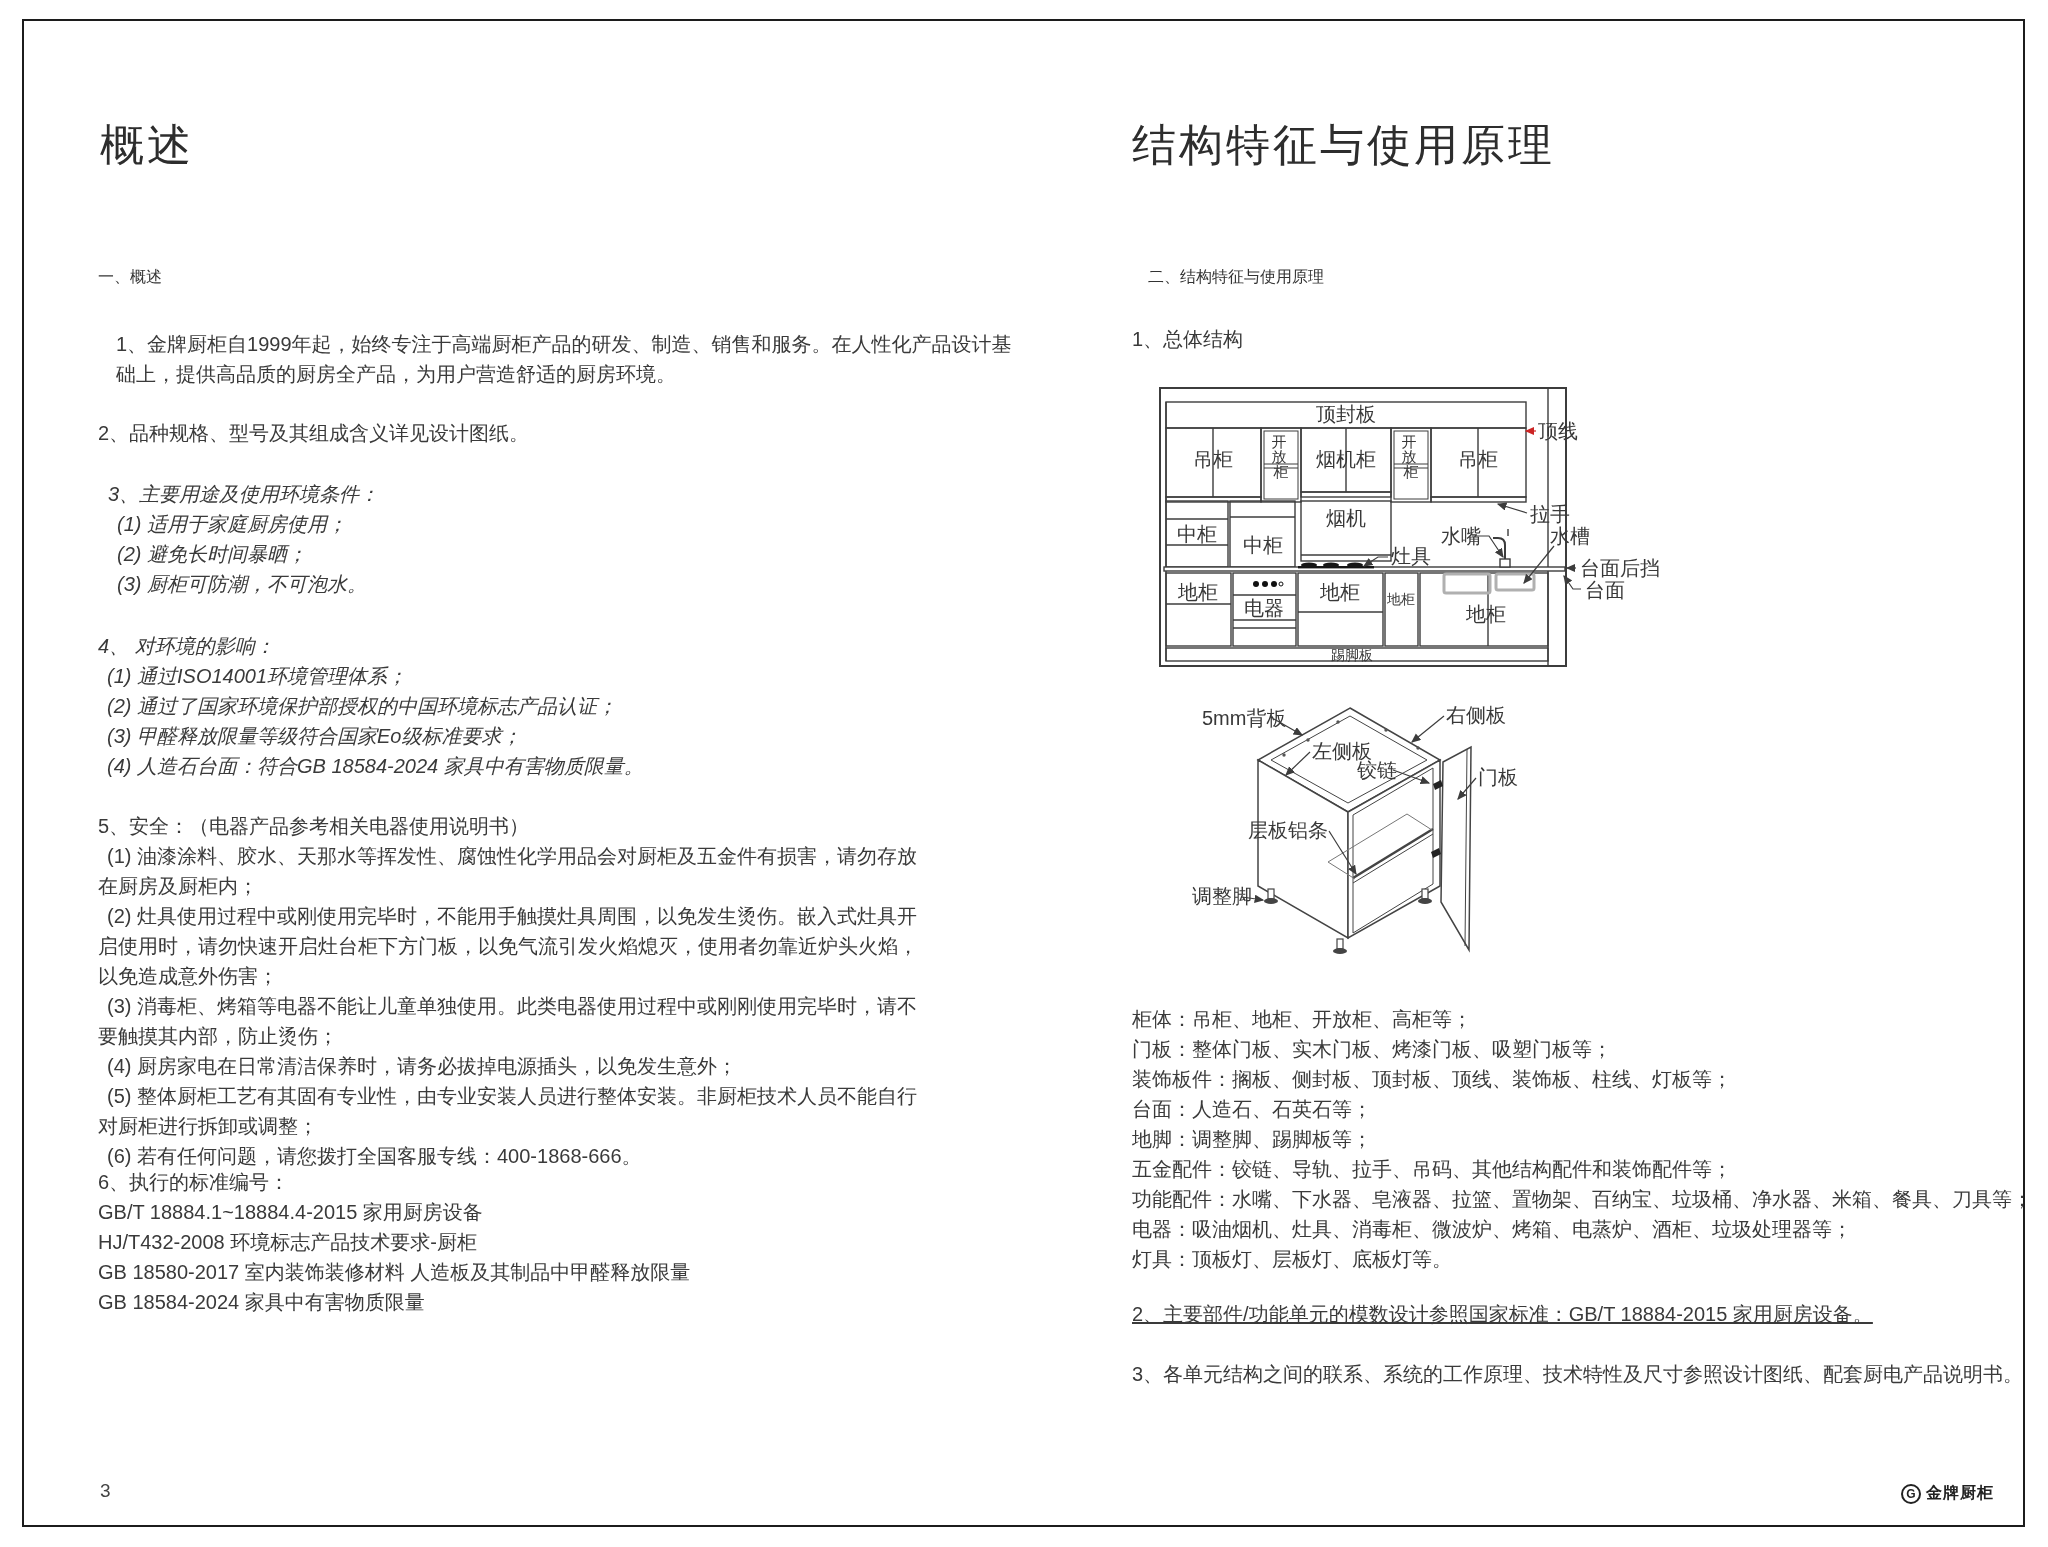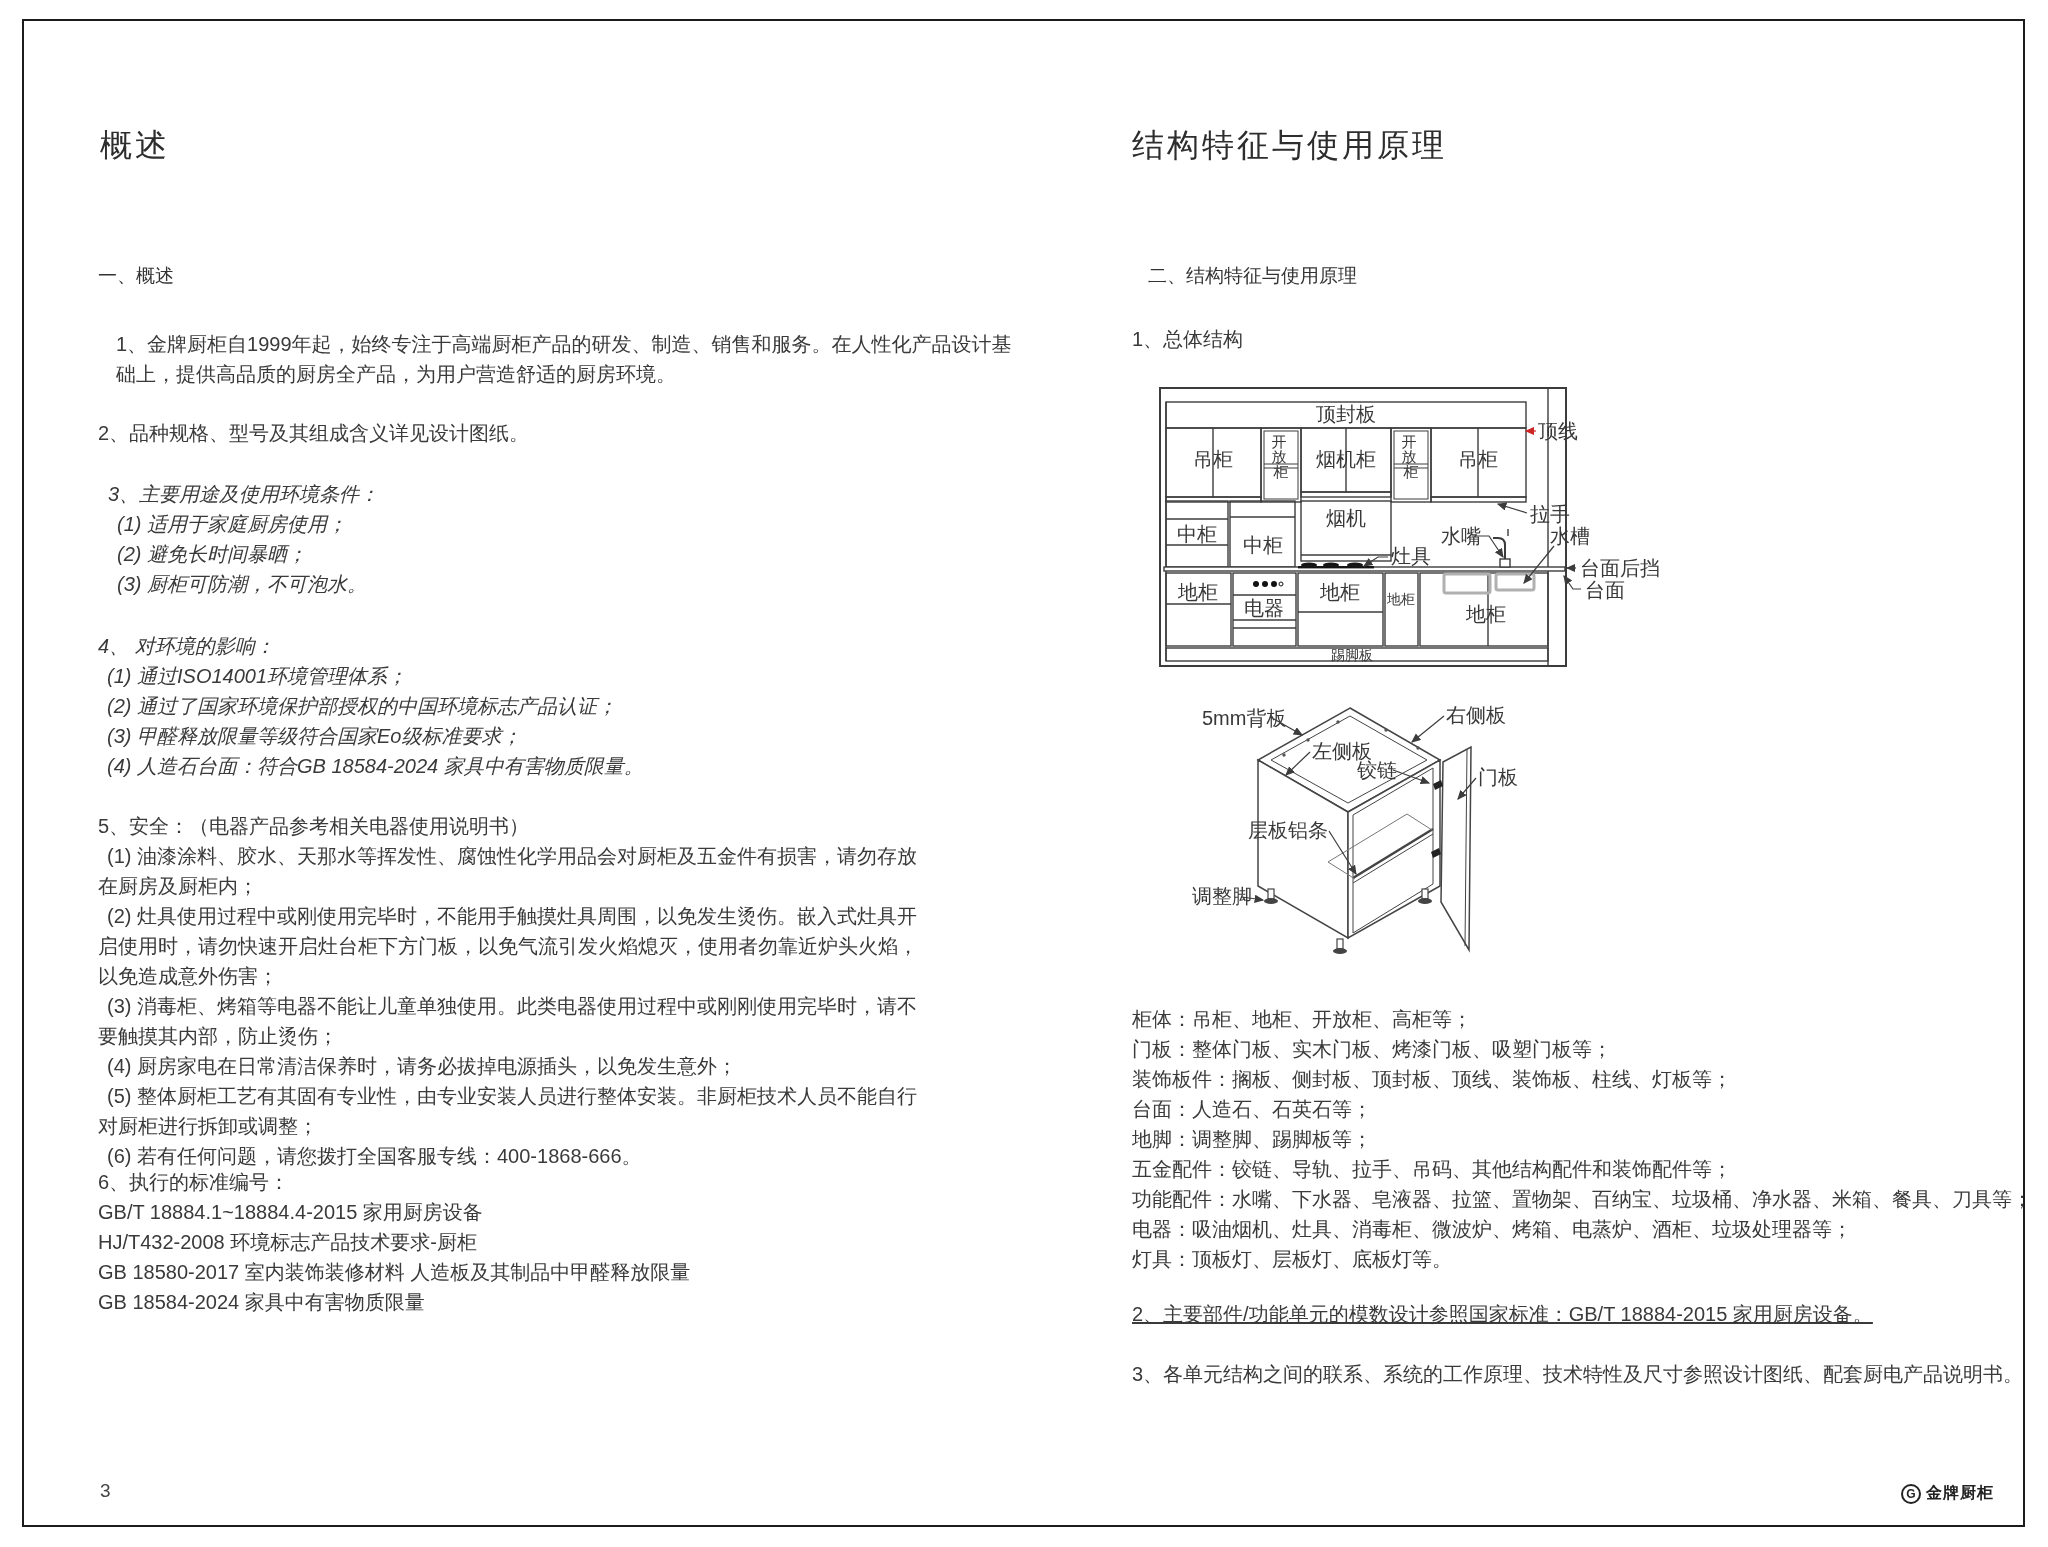--- a/index.html
+++ b/index.html
@@ -1,22 +1,22 @@
 <!DOCTYPE html>
 <html><head>
 <meta charset="utf-8">
 <style>
   html,body{margin:0;padding:0;background:#fff;}
   .page{position:relative;width:2048px;height:1547px;background:#fff;overflow:hidden;
         font-family:"Liberation Sans","DejaVu Sans",sans-serif;color:#3a3a3a;}
   .pborder{position:absolute;left:22px;top:19px;width:2003px;height:1508px;
            border:2px solid #1c1c1c;box-sizing:border-box;}
   .abs{position:absolute;}
-  .bigtitle{font-size:32px;line-height:46px;color:#2d2d2d;letter-spacing:3px;white-space:nowrap;}
-  .h2{font-size:19px;line-height:26px;color:#333;white-space:nowrap;font-family:Liberation Mono, monospace;}
+  .bigtitle{font-size:44px;line-height:46px;color:#2d2d2d;letter-spacing:3px;white-space:nowrap;}
+  .h2{font-size:16px;line-height:26px;color:#333;white-space:nowrap;}
   .block{font-size:20px;line-height:30px;}
   .ln{white-space:nowrap;height:30px;}
   .ind{padding-left:9px;}
   .pgnum{font-size:19px;color:#444;}
   .logo{display:flex;align-items:center;gap:5px;}
   .logo-g{width:20px;height:20px;border:2px solid #222;border-radius:50%;display:flex;
           align-items:center;justify-content:center;font-size:12px;font-weight:bold;color:#222;
           box-sizing:border-box;}
   .logo-text{font-size:16px;font-weight:bold;color:#222;letter-spacing:1px;}
   svg.diag{position:absolute;}

